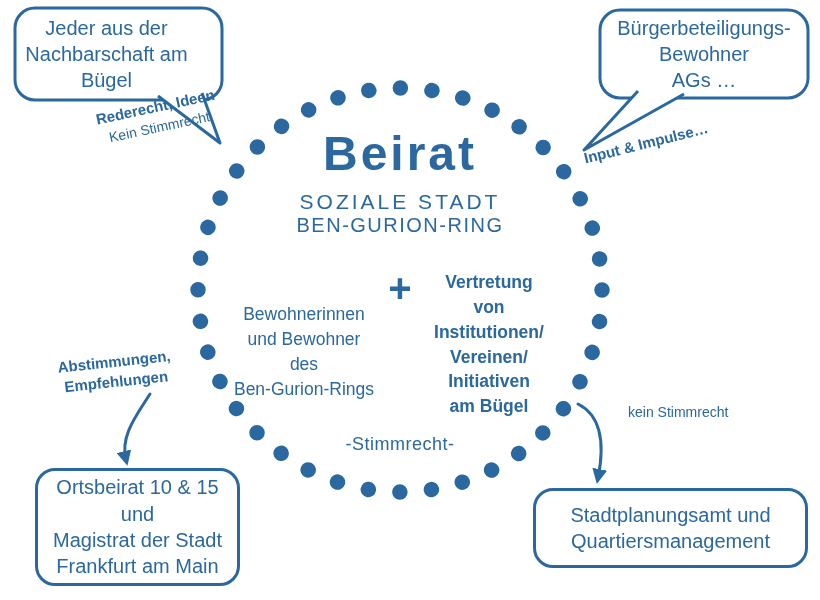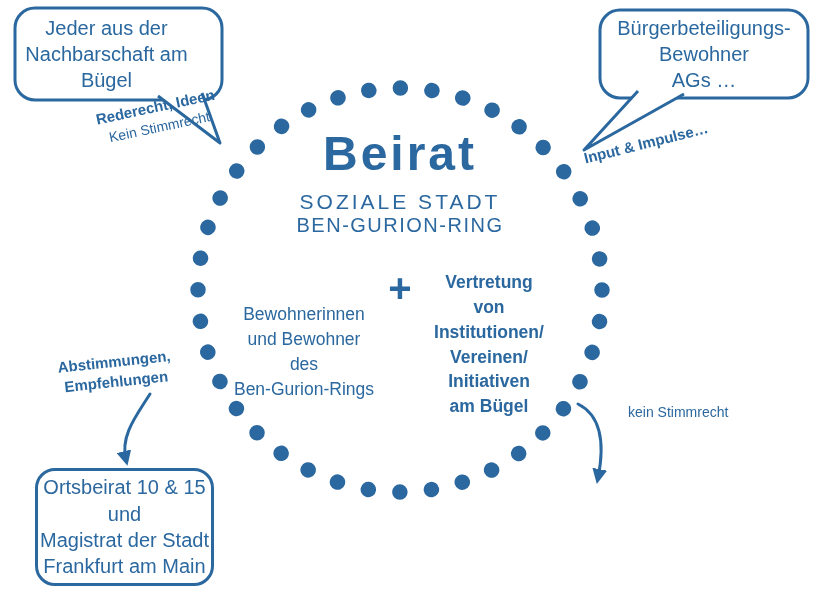--- a/index.html
+++ b/index.html
@@ -28,21 +28,21 @@
   .title { font-size:48px; font-weight:bold; letter-spacing:3px; }
   .sub1 { font-size:21px; letter-spacing:3px; margin-top:9px; }
   .sub2 { font-size:20px; letter-spacing:1.5px; }
   .group { position:absolute; font-size:17.5px; line-height:1.42; text-align:center; }
   .group-left { left:220px; top:274px; width:168px;margin-top:28px; }
   .group-right { left:410px; top:270px; width:158px;font-weight:bold; }
   .plus { position:absolute; left:381px; top:266px; width:38px; text-align:center; font-size:40px; font-weight:bold; }
   .voting { position:absolute; left:298px; top:434px; width:204px; text-align:center; font-size:18px; letter-spacing:0.5px; }
   .box { position:absolute; border:3px solid var(--accent); border-radius:20px; background:#fff;
          display:flex; align-items:center; justify-content:center; text-align:center; font-size:20px; line-height:1.32; }
-  .box-bl { left:35px; top:468px; width:179px; height:118px; }
+  .box-bl { left:35px; top:468px; width:205px; height:118px; }
   .box-br { left:533px; top:488px; width:275px; height:80px; }
 </style>
 </head>
 <body>
 
 <div class="canvas">
 
   <svg class="overlay" viewBox="0 0 820 600">
     <defs>
       <marker id="ah" viewBox="0 0 10 10" refX="6" refY="5" markerWidth="5" markerHeight="5" orient="auto">
@@ -88,27 +88,30 @@
 und Bewohner
 des
 Ben-Gurion-Rings</div>
   <div class="plus">+</div>
   <div class="group group-right preline">Vertretung
 von
 Institutionen/
 Vereinen/
 Initiativen
 am Bügel</div>
+  <div class="voting">-Stimmrecht-</div>
 
   <div class="note note-bl preline">Abstimmungen,
 Empfehlungen</div>
 
   <div class="box box-bl preline">Ortsbeirat 10 &amp; 15
 und
 Magistrat der Stadt
 Frankfurt am Main</div>
 
   <div class="note note-br">
     <div class="note-normal">kein Stimmrecht</div>
   </div>
 
+  <div class="box box-br preline">Stadtplanungsamt und
+Quartiersmanagement</div>
 
 </div>
 
 </body></html>

